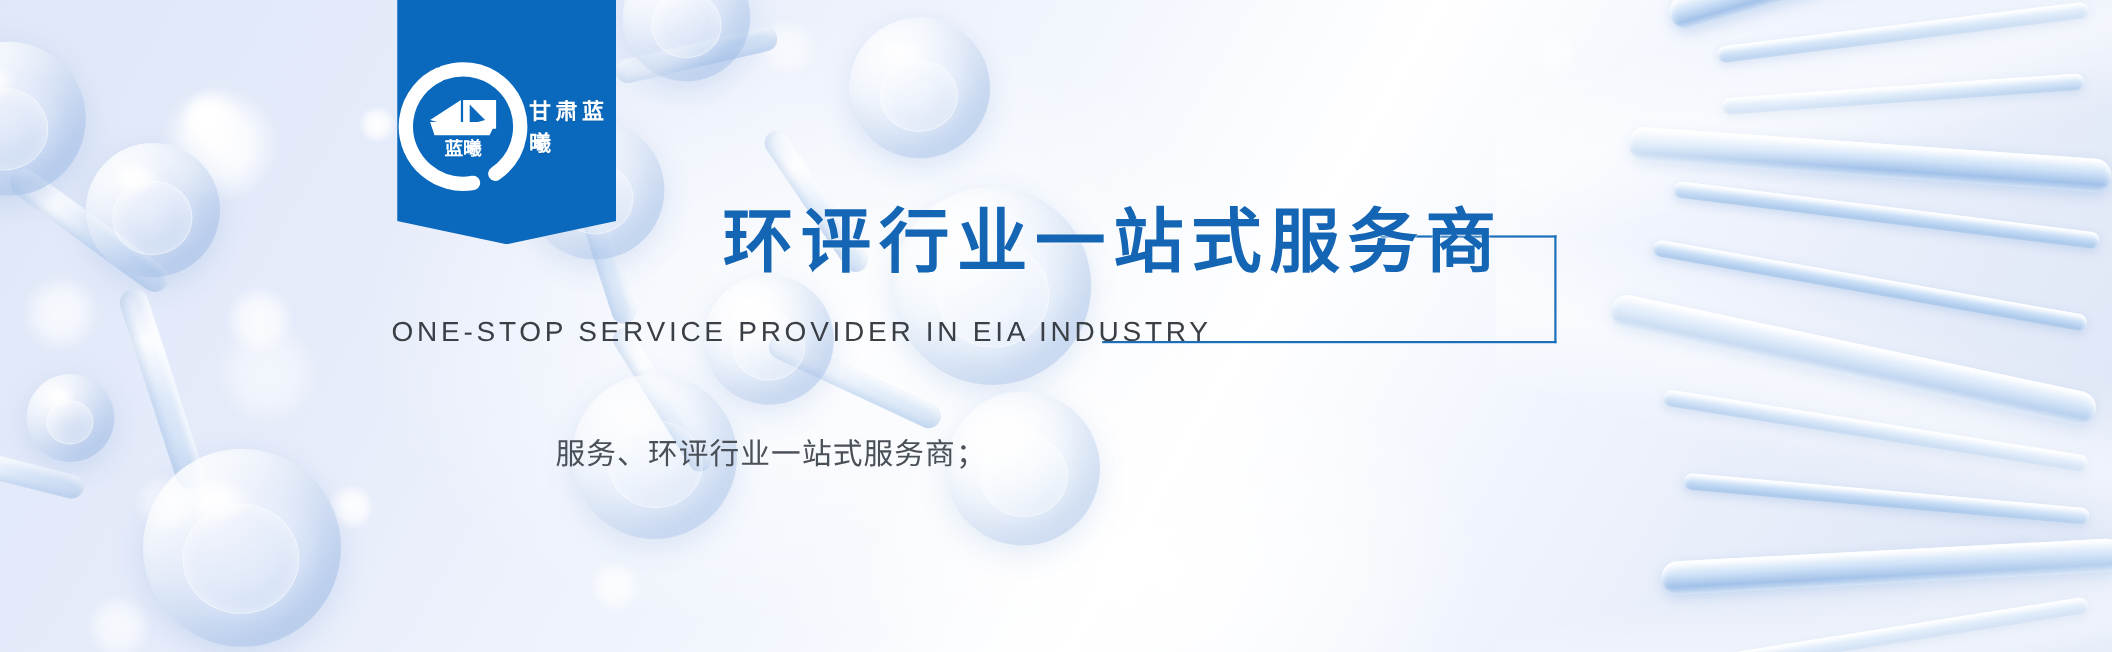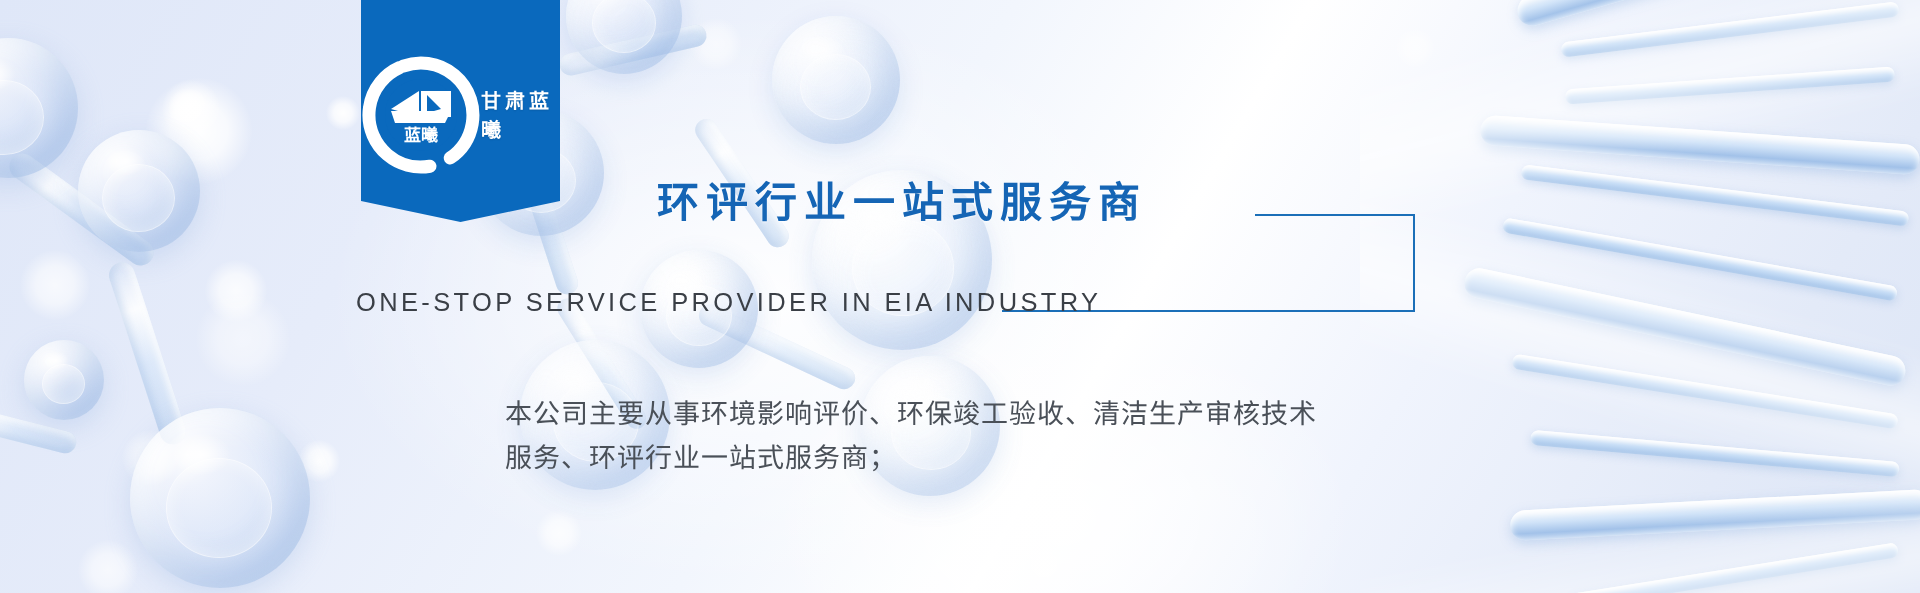--- a/index.html
+++ b/index.html
@@ -60,21 +60,21 @@
   .logo-name{
     color:#ffffff;font-size:20px;letter-spacing:4px;font-weight:700;
     margin-top:6px;text-shadow:0 1px 2px rgba(0,0,0,0.12);
     font-family:"DejaVu Sans","Liberation Sans",sans-serif;
   }
 
   
   .headline{
     position:absolute;left:657px;top:168px;
     font-family:"DejaVu Serif","Liberation Serif",serif;
-    font-size:42px;font-weight:700;color:#1565b5;letter-spacing:7px;
+    font-size:64px;font-weight:700;color:#1565b5;letter-spacing:7px;
     white-space:nowrap;text-shadow:0 1px 2px rgba(255,255,255,0.8);
   }
   .subline{
     position:absolute;left:356px;top:288px;
     font-size:25px;color:#3a3f46;letter-spacing:3.3px;white-space:nowrap;
     font-family:"Liberation Sans","DejaVu Sans",sans-serif;
     transform:scaleX(1.02);transform-origin:left center;
   }
   .body-text{
     position:absolute;left:505px;top:392px;width:960px;
@@ -187,17 +187,16 @@
     <div class="logo-name">甘肃蓝曦</div>
   </div>
 
   <div class="deco-line deco-top"></div>
   <div class="deco-line deco-right"></div>
   <div class="deco-line deco-bottom"></div>
 
   <div class="headline">环评行业一站式服务商</div>
   <div class="subline">ONE-STOP SERVICE PROVIDER IN EIA INDUSTRY</div>
   <div class="body-text">
-    <div>本公司主要从事环境影响评价、环保竣工验收、清洁生产审核技术</div>
     <div>服务、环评行业一站式服务商；</div>
   </div>
 
 </div>
 
 </body></html>

